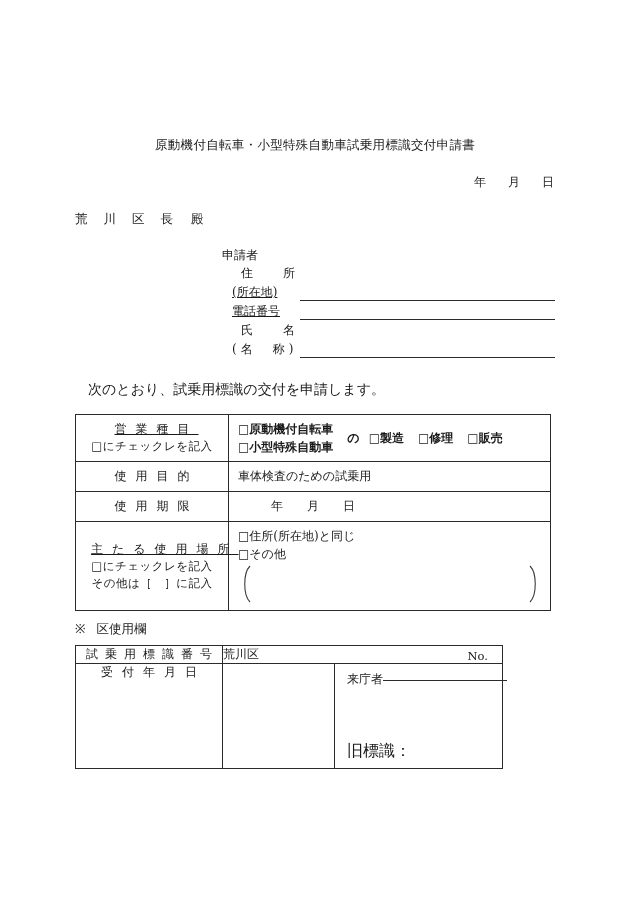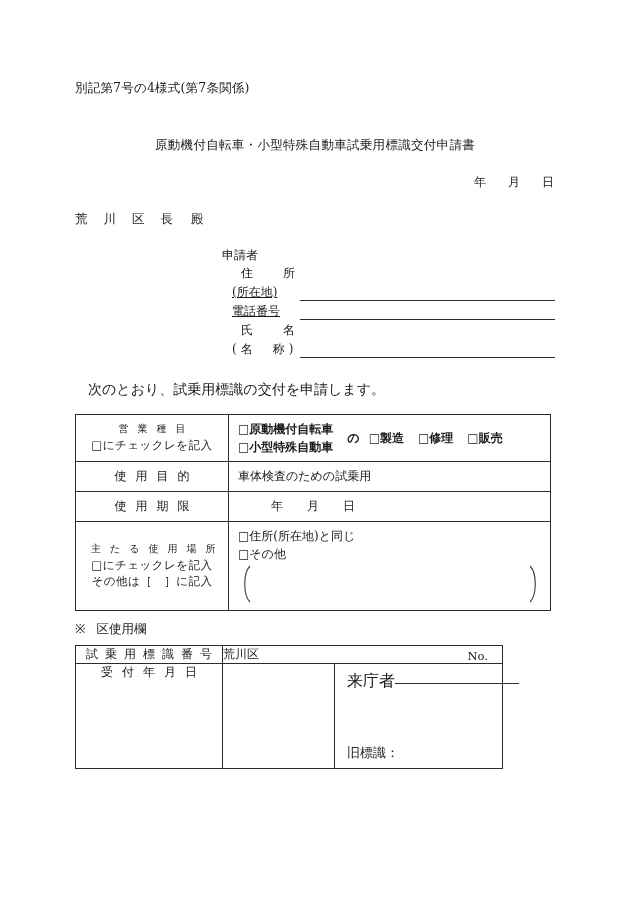--- a/index.html
+++ b/index.html
@@ -112,21 +112,22 @@
   .lbl-wrap {
     padding: 4px 6px 4px 6px;
     text-align: center;
     line-height: 1.45;
   }
   .lbl-main {
     letter-spacing: 9px;
     text-indent: 9px;
     display: block;
     white-space: nowrap;
-    font-size: 10px;
+    font-size: 12px;
+    text-decoration: underline;
   }
   .lbl-sub {
     display: block;
     white-space: nowrap;
     font-size: 11.5px;
     letter-spacing: 0.5px;
   }
   .lbl-center-row {
     text-align: center;
     letter-spacing: 9px;
@@ -221,42 +222,41 @@
   .admin-blank { height: 104px; }
   .admin-c3 {
     position: relative;
     height: 104px;
     vertical-align: top;
   }
   .visitor {
     position: absolute;
     left: 12px; top: 7px;
     white-space: nowrap;
-    font-size: 16px;
+    font-size: 12px;
   }
   .visitor-rule {
     display: inline-block;
     width: 124px;
     border-bottom: 1px solid #2b2b2b;
     vertical-align: 2px;
   }
   .oldplate {
     position: absolute;
     left: 12px; bottom: 6px;
     white-space: nowrap;
-    font-size: 13px;
+    font-size: 16px;
     text-align: right;
   }
 </style>
 </head>
 <body>
 
 <div class="page">
 
-  <div class="abs form-number">別記第7号の4様式(第7条関係)</div>
 
   <div class="abs doc-title">原動機付自転車・小型特殊自動車試乗用標識交付申請書</div>
 
   <div class="abs date-line">
     <span>年</span><span class="sp"></span><span>月</span><span class="sp"></span><span>日</span>
   </div>
 
   <div class="abs addressee">
     <span class="w">荒 川 区 長</span><span class="gap"></span><span>殿</span>
   </div>

